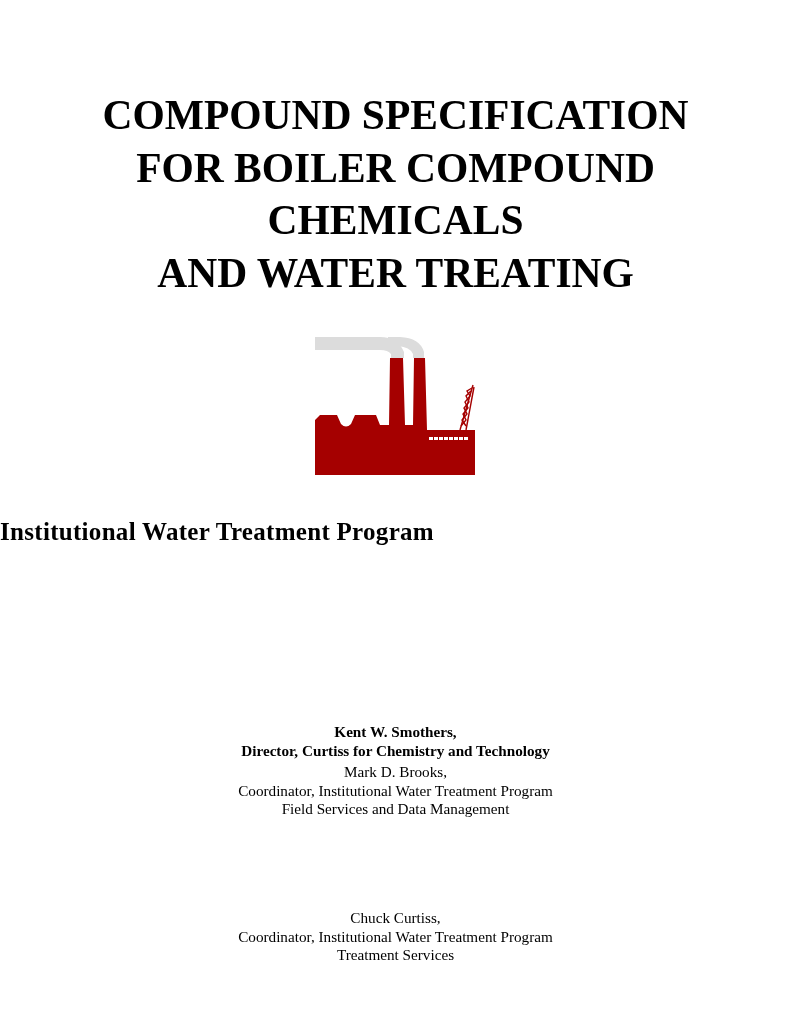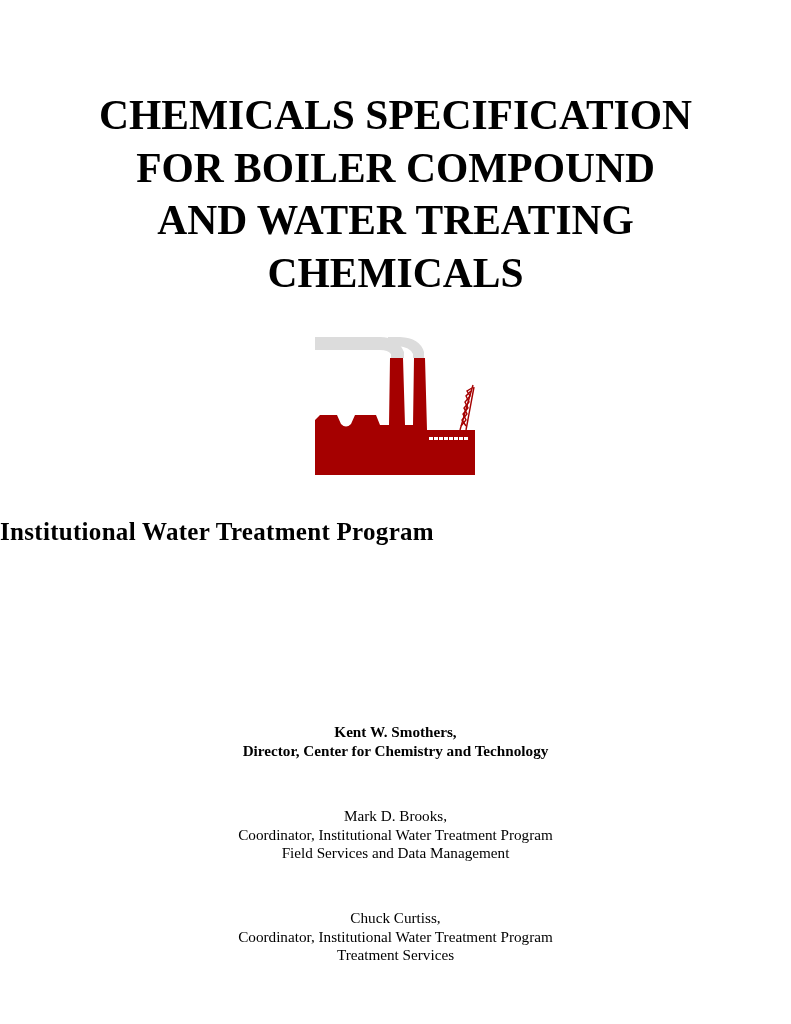--- a/index.html
+++ b/index.html
@@ -19,24 +19,24 @@
   .author {
     position: absolute; left: 0; width: 791px; text-align: center;
     font-size: 15.2px; line-height: 18.5px;
   }
   .author div { white-space: nowrap; }
 </style>
 </head>
 <body>
 
 <div class="title">
-  <div>CHEMICALS SPECIFICATION</div>
+  <div>COMPOUND SPECIFICATION</div>
   <div>FOR BOILER COMPOUND</div>
+  <div>CHEMICALS</div>
   <div>AND WATER TREATING</div>
-  <div>CHEMICALS</div>
 </div>
 
 <svg class="factory" viewBox="312 332 166 146" xmlns="http://www.w3.org/2000/svg">
 
   <path d="M315 337 L380 337 Q398 337 404 352 L404 358 L391 358 L391 354 Q388 350 380 350 L315 350 Z" fill="#dcdcdc"></path>
   <path d="M388 337 L400 337 Q420 338 424 352 L424 358 L413 358 L413 354 Q410 347 398 346 L388 346 Z" fill="#dcdcdc"></path>
 
   <path d="M315 475 L315 420 L320 415 L337 415 L341 424 Q346 429 351 424 L355 415 L376 415 L380 425 L389 425 L390 358 L403 358 L405 425 L413 425 L414 358 L425 358 L427 430 L475 430 L475 475 Z" fill="#a50000"></path>
 
   <g stroke="#a50000" stroke-width="1.4" fill="none">
@@ -55,24 +55,24 @@
     <rect x="454" y="437" width="4" height="3"></rect>
     <rect x="459" y="437" width="4" height="3"></rect>
     <rect x="464" y="437" width="4" height="3"></rect>
   </g>
 </svg>
 
 <div class="program">Institutional Water Treatment Program</div>
 
 <div class="author" style="top:723px;font-weight:bold;">
   <div>Kent W. Smothers,</div>
-  <div>Director, Center for Chemistry and Technology</div>
+  <div>Director, Curtiss for Chemistry and Technology</div>
 </div>
 
-<div class="author" style="top:807px;">
+<div class="author" style="top:763px;">
   <div>Mark D. Brooks,</div>
   <div>Coordinator, Institutional Water Treatment Program</div>
   <div>Field Services and Data Management</div>
 </div>
 
 <div class="author" style="top:861px;margin-top:48px;">
   <div>Chuck Curtiss,</div>
   <div>Coordinator, Institutional Water Treatment Program</div>
   <div>Treatment Services</div>
 </div>

